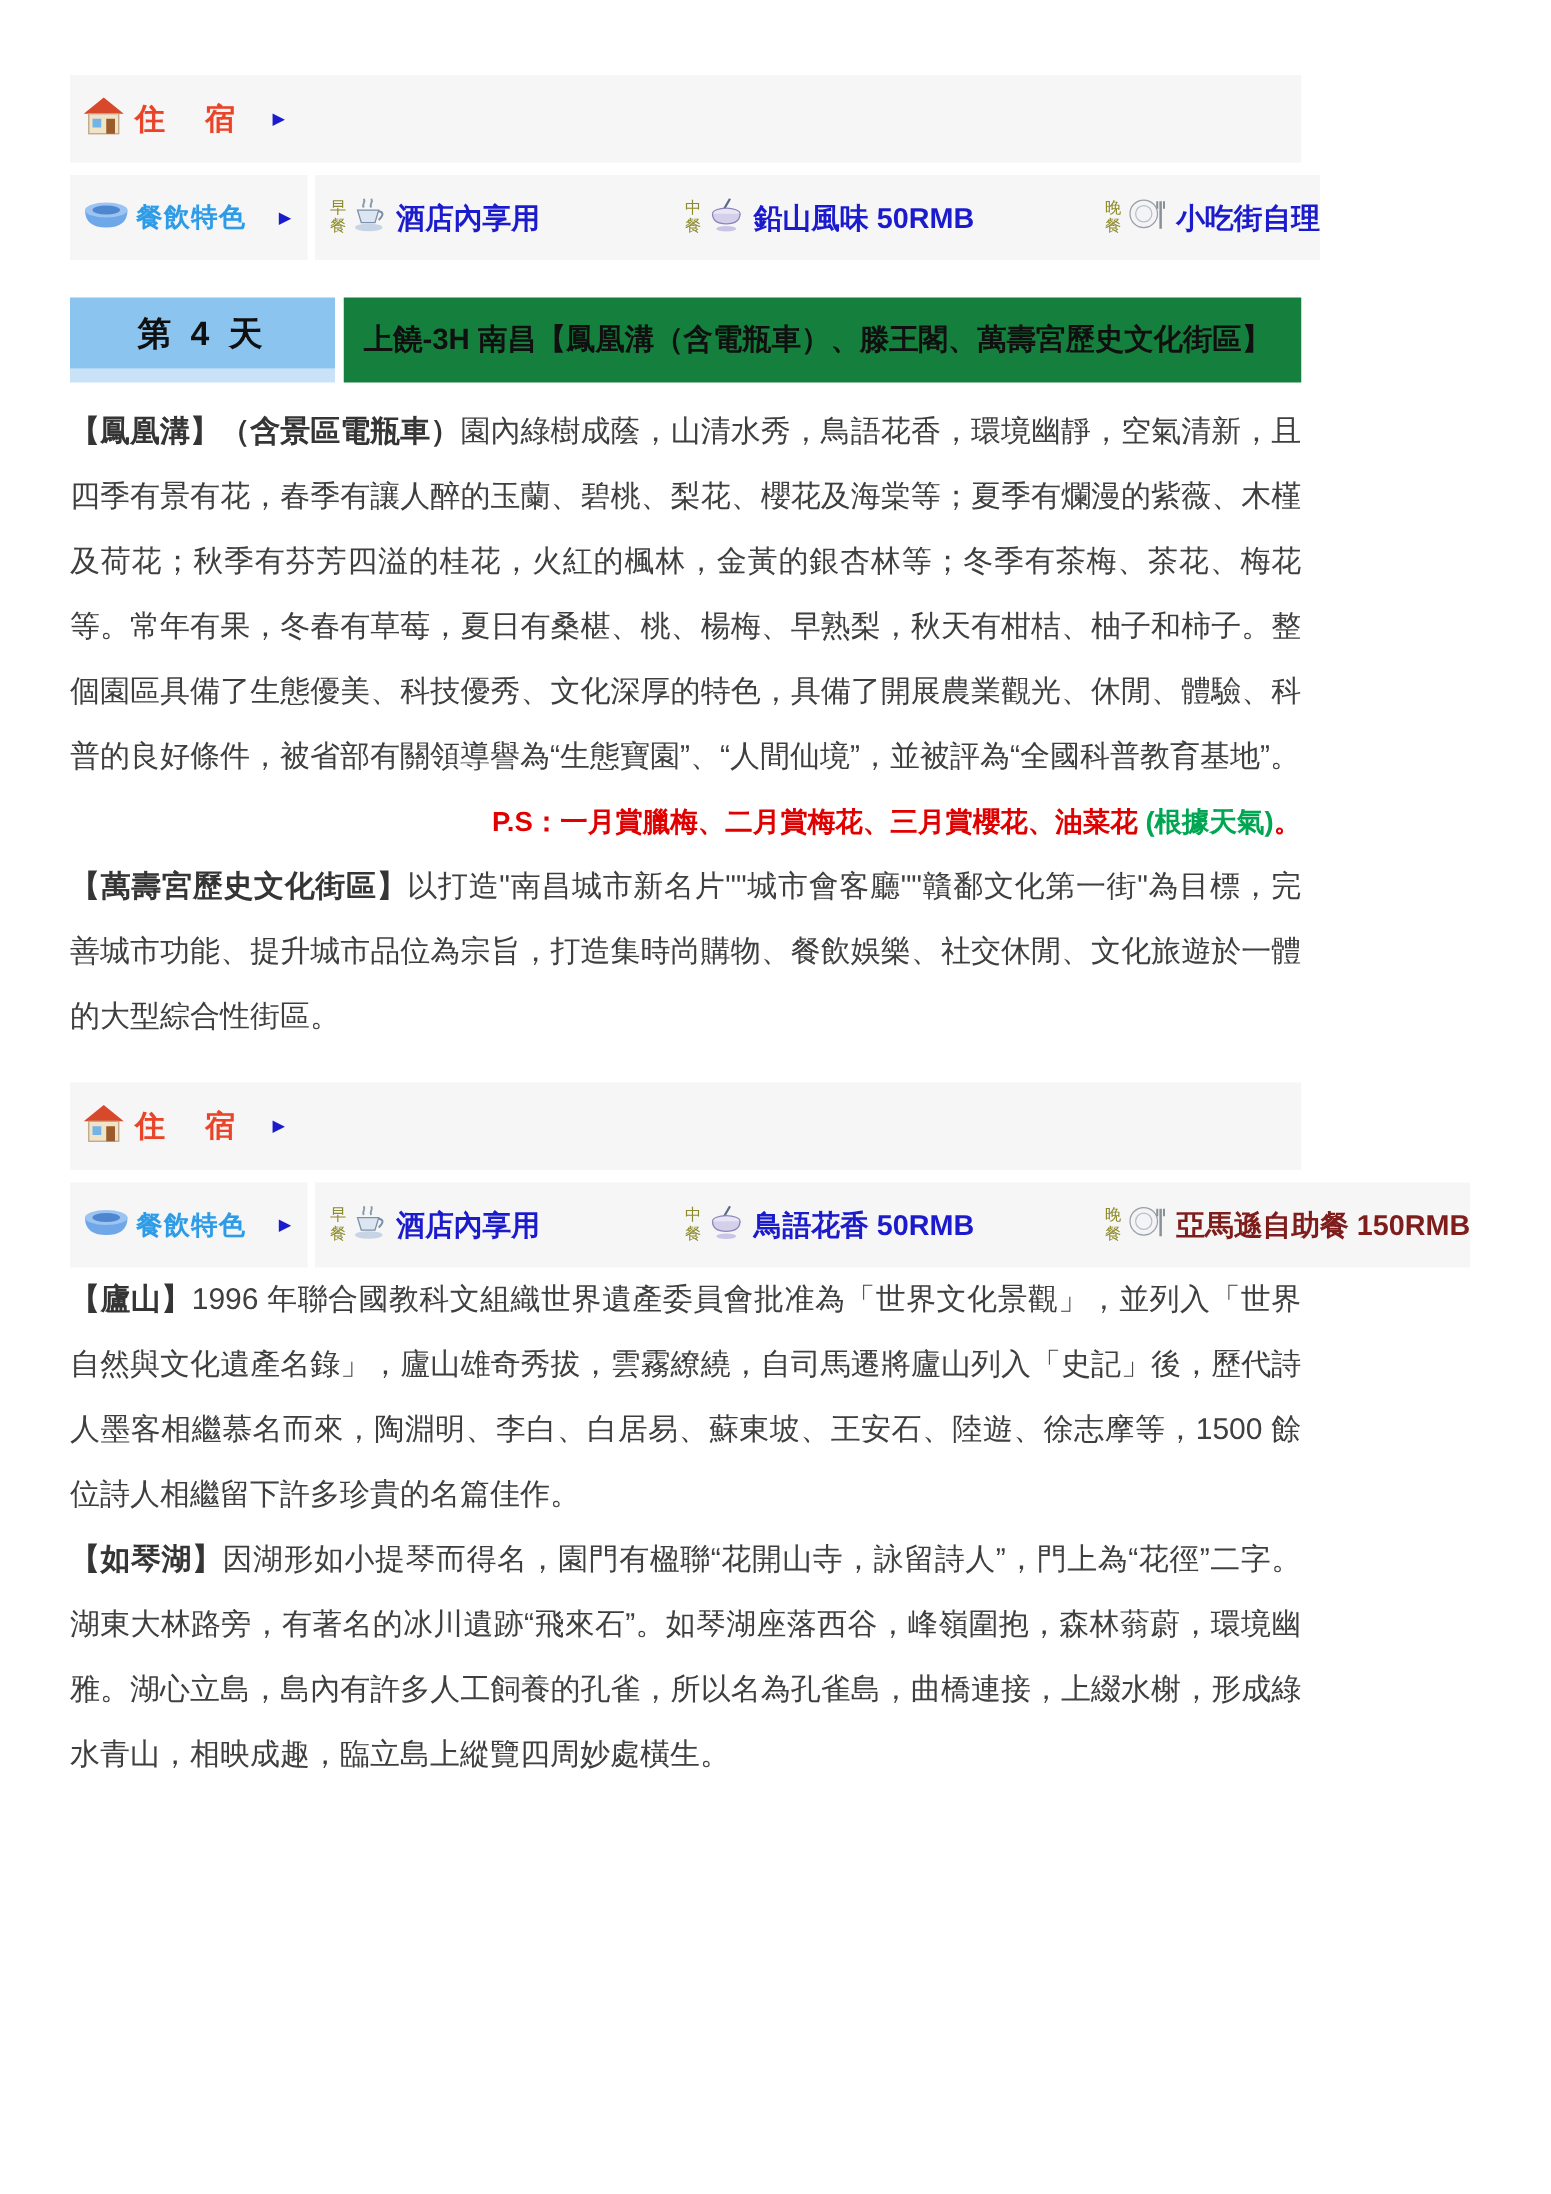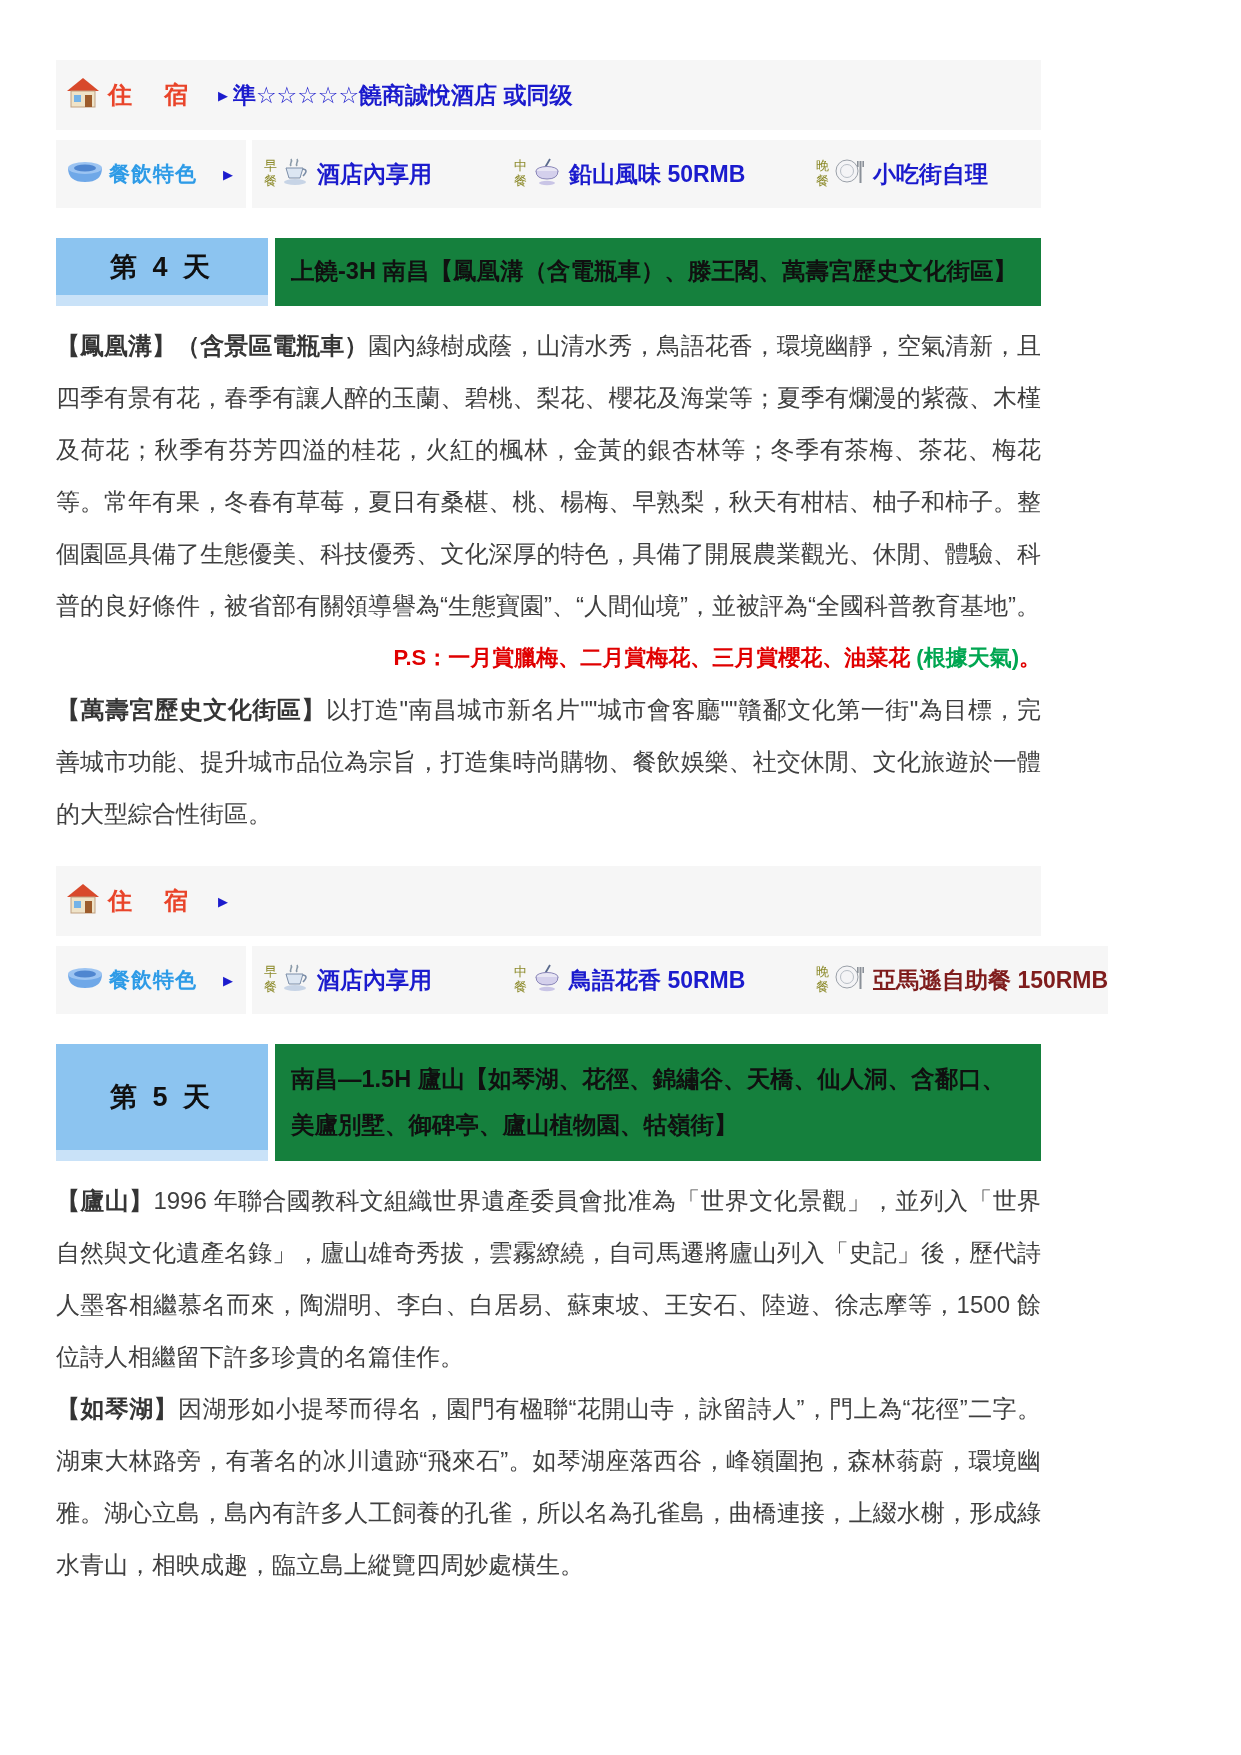--- a/index.html
+++ b/index.html
@@ -43,21 +43,21 @@
     padding:0 8px 0 10px;box-sizing:border-box;
   }
   .meals-label{
     color:#2e9be6;font-weight:bold;font-size:21px;
     letter-spacing:1px;margin-left:5px;
     text-shadow:0 0 1px #cfe9ff;
   }
   .meals-label-cell .bullet{margin-left:auto;}
   .meals-content-cell{
     background:#f6f6f6;flex:1;margin-left:6px;
-    display:flex;align-items:center;padding-left:12px;
+    display:flex;align-items:center;padding-left:12px;gap:34px;
   }
   .meal-group{display:flex;align-items:center;}
   .meal-group.breakfast{width:250px;flex:none;}
   .meal-group.lunch{width:302px;flex:none;}
   .meal-tag{
     width:15px;font-size:13px;line-height:1.15;color:#8c8a2a;
     word-break:break-all;margin-right:3px;flex:none;
   }
   .meal-text{color:#1b1bcd;font-weight:bold;font-size:23px;margin-left:7px;white-space:nowrap;}
   .meal-text.red{color:#7f1d1d;}
@@ -105,21 +105,20 @@
           <rect x="8" y="18" width="7" height="7" fill="#74b3e8"></rect>
           <rect x="19" y="18" width="7" height="12" fill="#9c5b2b"></rect>
         </svg>
       </span>
       <span class="accom-chars">
         <span>住</span>
         <span>宿</span>
       </span>
     </div>
     <span class="bullet">▶</span>
-    <span class="hotel-text">準☆☆☆☆☆饒商誠悅酒店 或同级</span>
   </div>
 
   <div class="meals-row">
     <div class="meals-label-cell">
       <span class="icon">
         <svg width="38" height="26" viewBox="0 0 38 26">
           <path d="M2 9 Q2 23 19 23 Q36 23 36 9 Z" fill="#6fa8e8"></path>
           <ellipse cx="19" cy="9" rx="17" ry="6" fill="#9cc4f2"></ellipse>
           <ellipse cx="19" cy="9" rx="11" ry="3.6" fill="#4f86d0"></ellipse>
         </svg>
@@ -251,25 +250,18 @@
               <line x1="23.8" y1="3" x2="23.8" y2="9" stroke="#8a9098" stroke-width="1.6"></line>
               <line x1="29.2" y1="3" x2="29.2" y2="9" stroke="#8a9098" stroke-width="1.6"></line>
             </svg>
           </span>
           <span class="meal-text red">亞馬遜自助餐 150RMB</span>
         </div>
       </div>
     </div>
   </div>
 
-  <div class="day-header tall">
-    <div class="day-box-wrap">
-      <div class="day-box">第 5 天</div>
-      <div class="day-strip"></div>
-    </div>
-    <div class="day-title">南昌—1.5H 廬山【如琴湖、花徑、錦繡谷、天橋、仙人洞、含鄱口、美廬別墅、御碑亭、廬山植物園、牯嶺街】</div>
-  </div>
 
   <p class="para"><span class="lead">【廬山】</span><span>1996 年聯合國教科文組織世界遺產委員會批准為「世界文化景觀」，並列入「世界自然與文化遺產名錄」，廬山雄奇秀拔，雲霧繚繞，自司馬遷將廬山列入「史記」後，歷代詩人墨客相繼慕名而來，陶淵明、李白、白居易、蘇東坡、王安石、陸遊、徐志摩等，1500 餘位詩人相繼留下許多珍貴的名篇佳作。</span></p>
 
   <p class="para"><span class="lead">【如琴湖】</span><span>因湖形如小提琴而得名，園門有楹聯“花開山寺，詠留詩人”，門上為“花徑”二字。湖東大林路旁，有著名的冰川遺跡“飛來石”。如琴湖座落西谷，峰嶺圍抱，森林蓊蔚，環境幽雅。湖心立島，島內有許多人工飼養的孔雀，所以名為孔雀島，曲橋連接，上綴水榭，形成綠水青山，相映成趣，臨立島上縱覽四周妙處橫生。</span></p>
 
 </div>
 
 </body></html>

